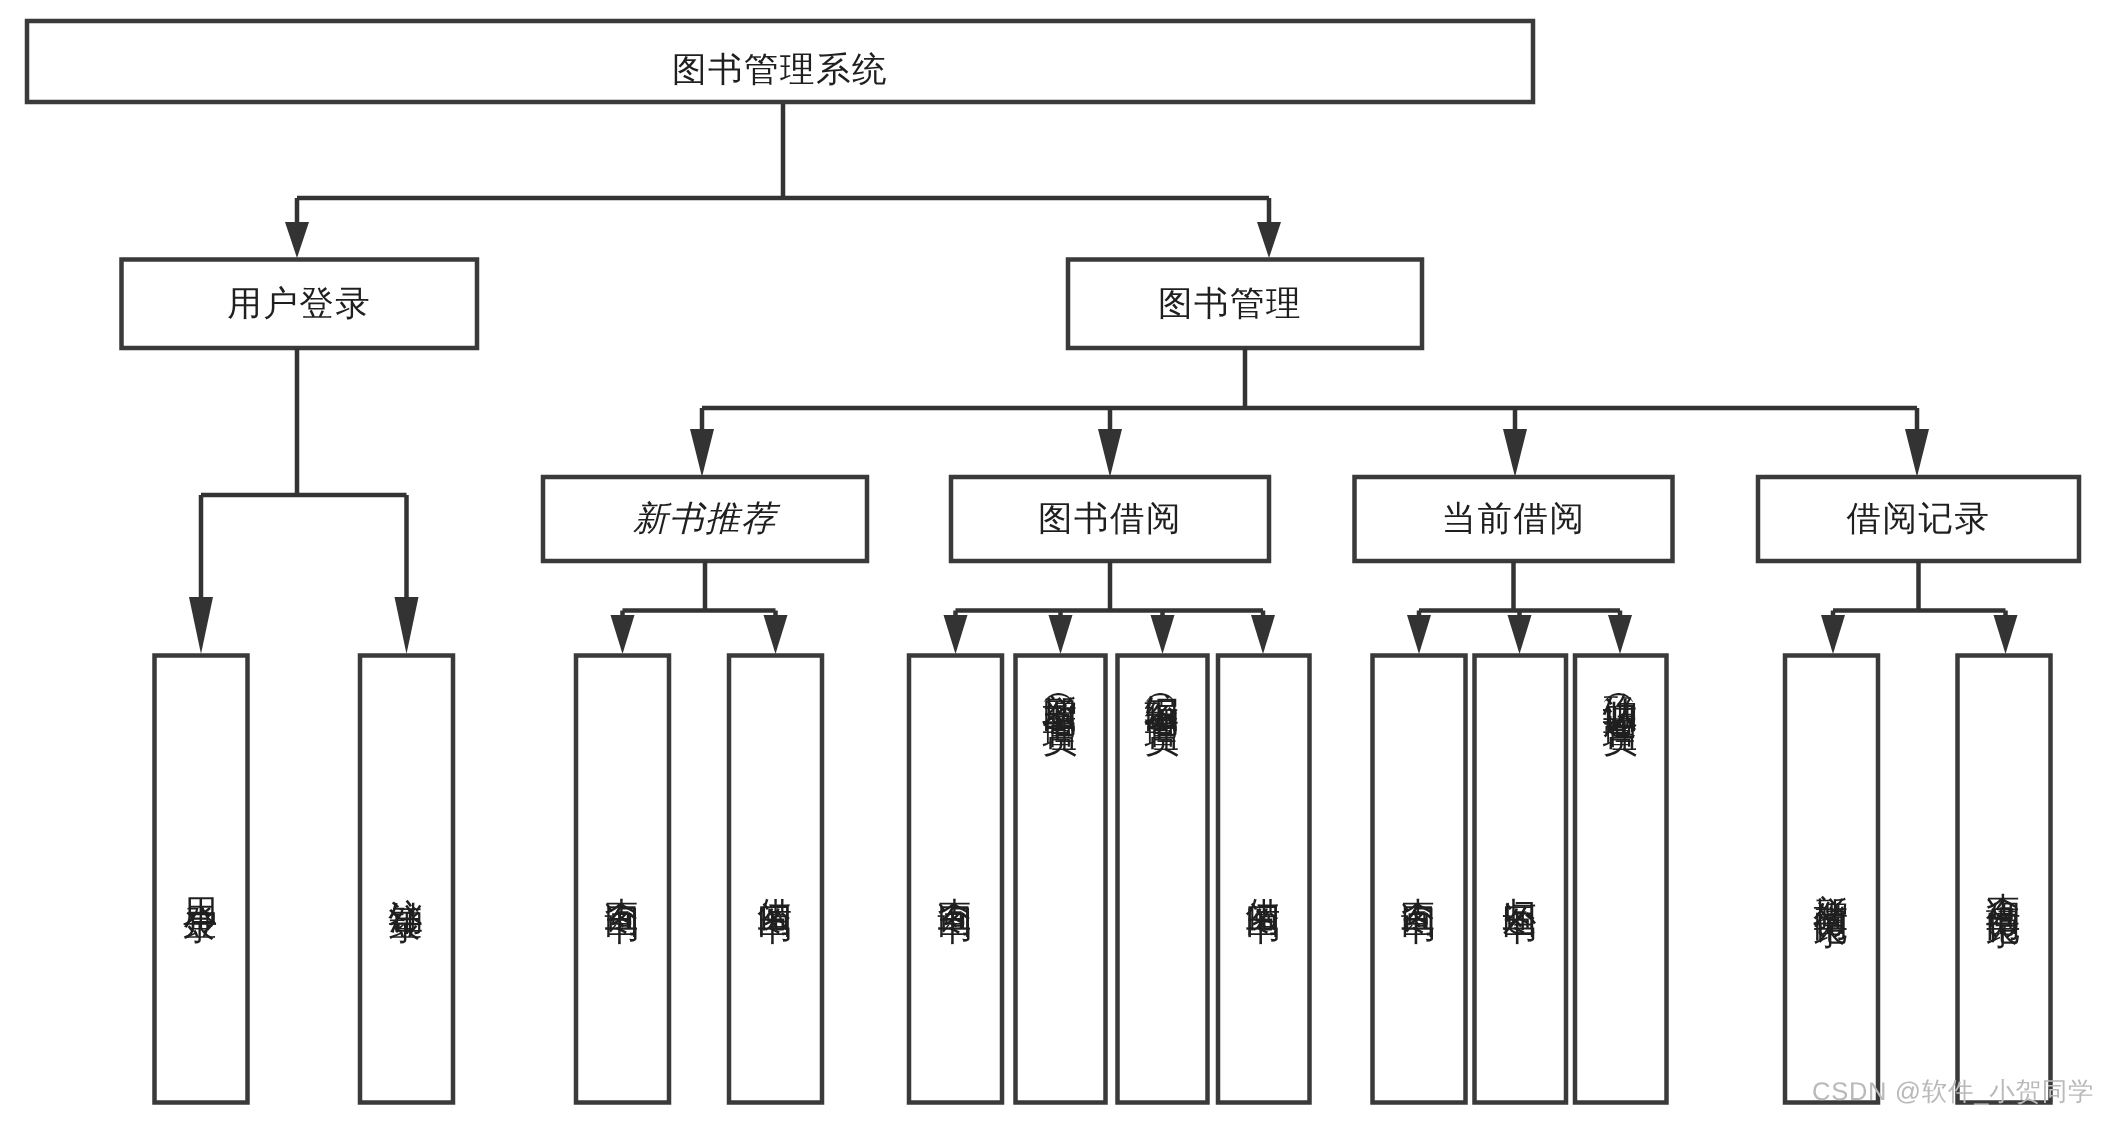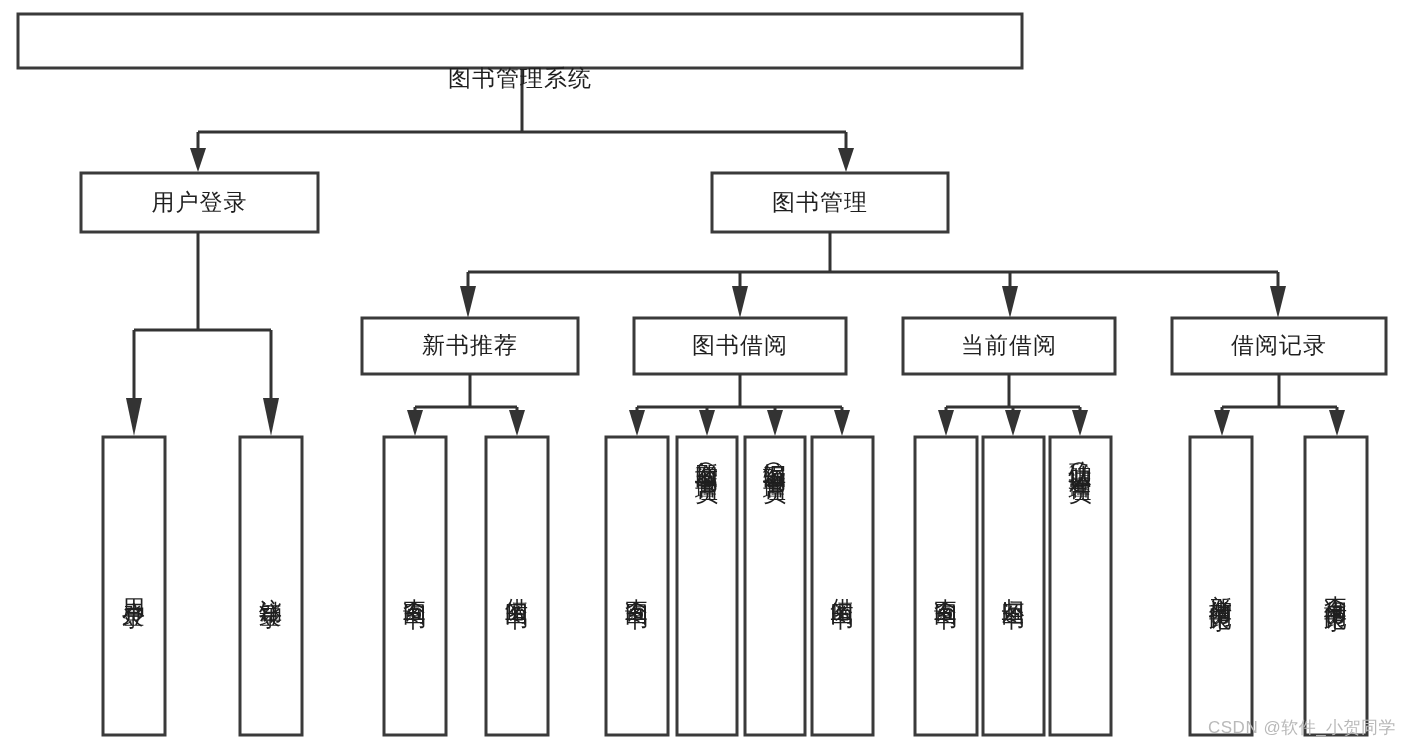--- a/index.html
+++ b/index.html
@@ -191,26 +191,26 @@
     <rect class="node-box" x="812" y="437" width="61" height="298"></rect>
 
     <rect class="node-box" x="915" y="437" width="62" height="298"></rect>
     <rect class="node-box" x="983" y="437" width="61" height="298"></rect>
     <rect class="node-box" x="1050" y="437" width="61" height="298"></rect>
 
     <rect class="node-box" x="1190" y="437" width="62" height="298"></rect>
     <rect class="node-box" x="1305" y="437" width="62" height="298"></rect>
   </svg>
 
-  <div class="node-label-h" style="left:18px; top:14px; width:1004px; height:66px;margin-top:32px;">图书管理系统</div>
+  <div class="node-label-h" style="left:18px; top:14px; width:1004px; height:66px;">图书管理系统</div>
 
   <div class="node-label-h" style="left:81px; top:173px; width:237px; height:59px;">用户登录</div>
   <div class="node-label-h" style="left:712px; top:173px; width:216px; height:59px;">图书管理</div>
 
-  <div class="node-label-h" style="left:362px; top:318px; width:216px; height:56px;">新书推荐</div>
+  <div class="node-label-h" style="left:362px; top:318px; width:216px; height:56px;font-style:italic;">新书推荐</div>
   <div class="node-label-h" style="left:634px; top:318px; width:212px; height:56px;">图书借阅</div>
   <div class="node-label-h" style="left:1172px; top:318px; width:214px; height:56px;">借阅记录</div>
   <div class="node-label-h" style="left:903px; top:318px; width:212px; height:56px;">当前借阅</div>
 
   <div class="node-label-v" style="left:103px; top:437px; width:62px; height:298px;">用户登录</div>
   <div class="node-label-v" style="left:240px; top:437px; width:62px; height:298px;">注销登录</div>
 
   <div class="node-label-v" style="left:384px; top:437px; width:62px; height:298px;">查询图书</div>
   <div class="node-label-v" style="left:486px; top:437px; width:62px; height:298px;">借阅图书</div>
 

